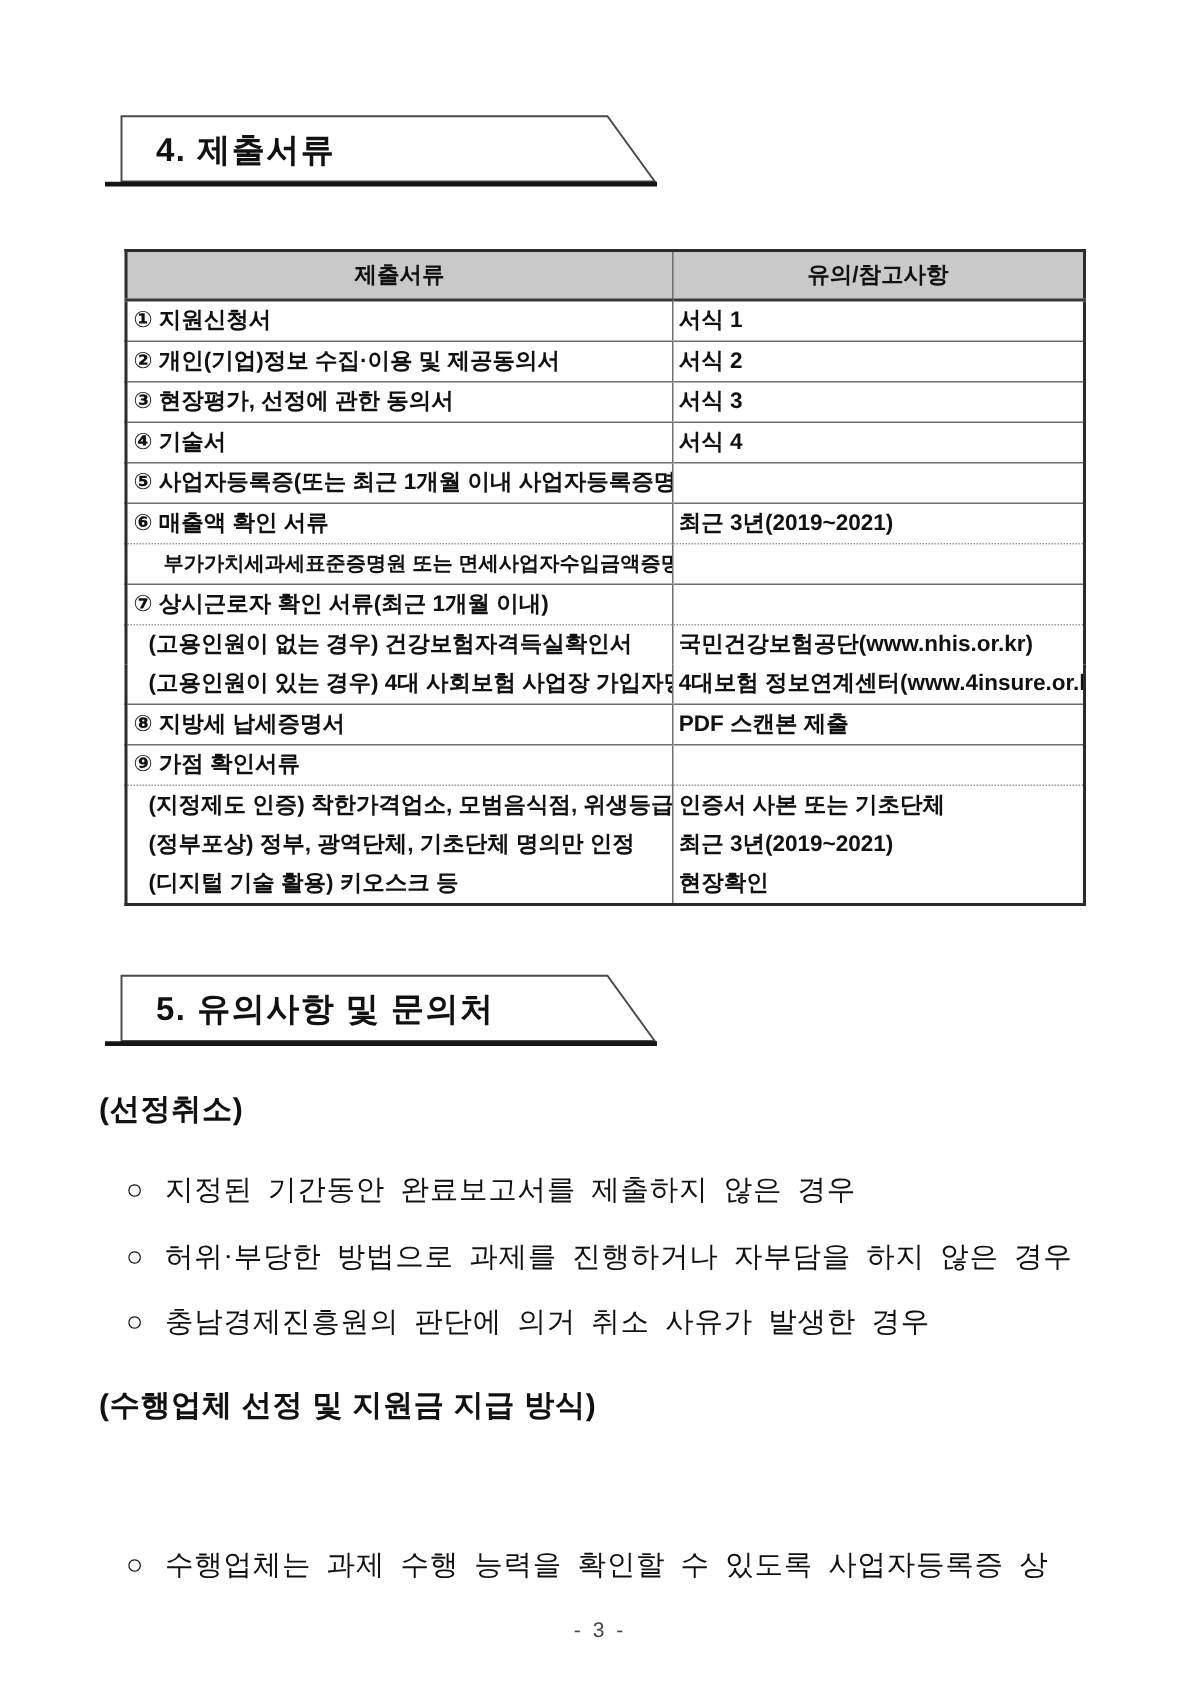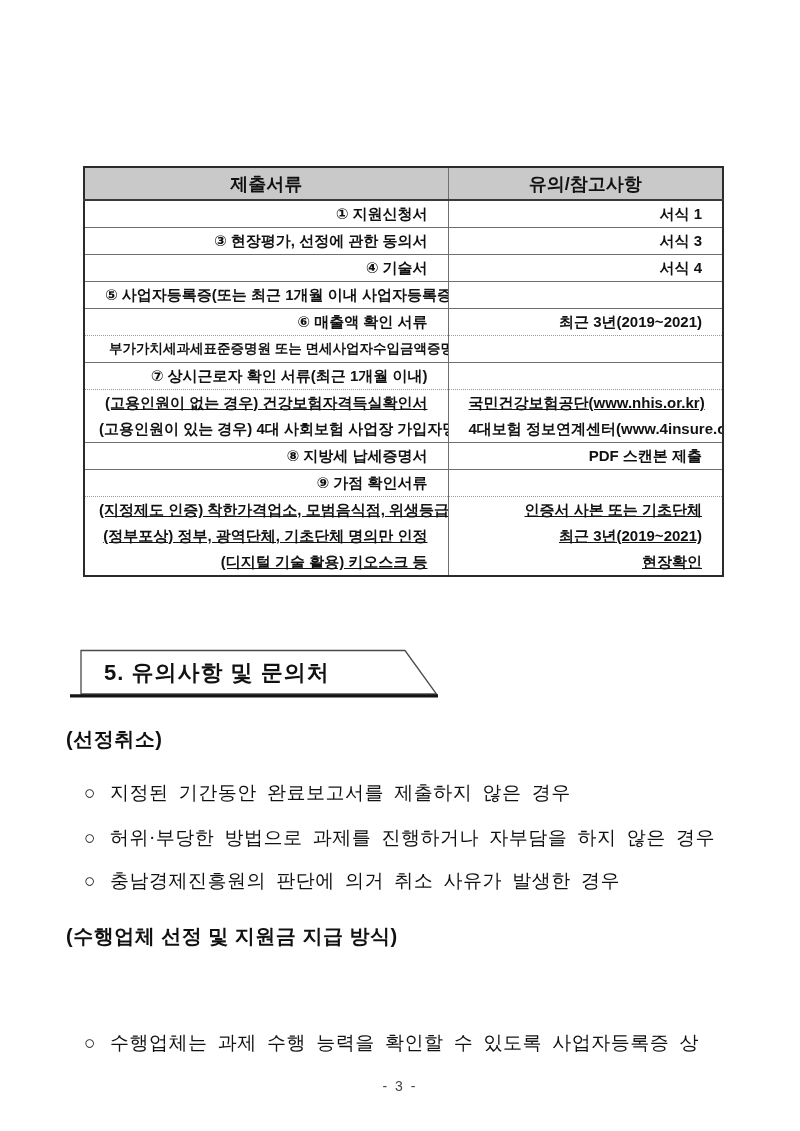--- a/index.html
+++ b/index.html
@@ -26,40 +26,39 @@
     position:absolute; left:83px; top:166px;
     width:639px;
     border-collapse:collapse;
     table-layout:fixed;
     border:2px solid #2b2b2b;
   }
   .doc-table col.c1 { width:364px; }
   .doc-table col.c2 { width:275px; }
   .doc-table th {
     background:#c9c9c9;
-    font-size:18px; font-weight:bold;
+    font-size:15px; font-weight:bold;
     height:31px;
     border-bottom:2px solid #3a3a3a;
     text-align:center;
     padding:0;
   }
   .doc-table td {
     font-size:15px; font-weight:bold;
     height:26px;
-    padding:0 20px;
+    padding:0 4px;
     white-space:nowrap;
     overflow:hidden;
     line-height:26px;
-    text-align:right;
   }
   .doc-table th + th,
   .doc-table td + td { border-left:1px solid #6f6f6f;margin-left:13px; }
   tr.row-solid td  { border-bottom:1px solid #6f6f6f; }
   tr.row-dotted td { border-bottom:1px dotted #9a9a9a; }
-  tr.row-none td   { border-bottom:none;text-decoration:underline; }
+  tr.row-none td   { border-bottom:none; }
   td.indent  { padding-left:24px; }
   td.indent2 { padding-left:14px; }
   td.small   { font-size:13.5px; }
 
   
   .sub-heading {
     position:absolute; left:66px;
     font-size:20px; font-weight:bold; letter-spacing:0.5px;
     white-space:nowrap;
   }
@@ -83,38 +82,49 @@
     font-size:14px; color:#444;
     letter-spacing:2px;
     font-family:"Liberation Sans","DejaVu Sans",sans-serif;
   }
 </style>
 </head>
 <body>
 
 <div class="page">
 
+  <div class="banner" style="top:76px">
+    <svg width="375" height="52" viewBox="0 0 375 52">
+      <polygon points="11,1.5 335,1.5 366.5,45 11,45" fill="#ffffff" stroke="#4a4a4a" stroke-width="1.3"></polygon>
+      <line x1="0" y1="46.8" x2="368" y2="46.8" stroke="#151515" stroke-width="3.2"></line>
+    </svg>
+    <div class="banner-title">4. 제출서류</div>
+  </div>
 
   <table class="doc-table">
     <colgroup>
         <col class="c1">
         <col class="c2">
       </colgroup>
     <thead>
       <tr>
         <th>제출서류</th>
         <th>유의/참고사항</th>
       </tr>
     </thead>
     <tbody id="doc-rows">
         <tr class="row-solid">
           <td class="">① 지원신청서</td>
           <td>서식 1</td>
         </tr>
         <tr class="row-solid">
+          <td class="">② 개인(기업)정보 수집·이용 및 제공동의서</td>
+          <td>서식 2</td>
+        </tr>
+        <tr class="row-solid">
           <td class="">③ 현장평가, 선정에 관한 동의서</td>
           <td>서식 3</td>
         </tr>
         <tr class="row-solid">
           <td class="">④ 기술서</td>
           <td>서식 4</td>
         </tr>
         <tr class="row-solid">
           <td class="">⑤ 사업자등록증(또는 최근 1개월 이내 사업자등록증명원)</td>
           <td></td>

